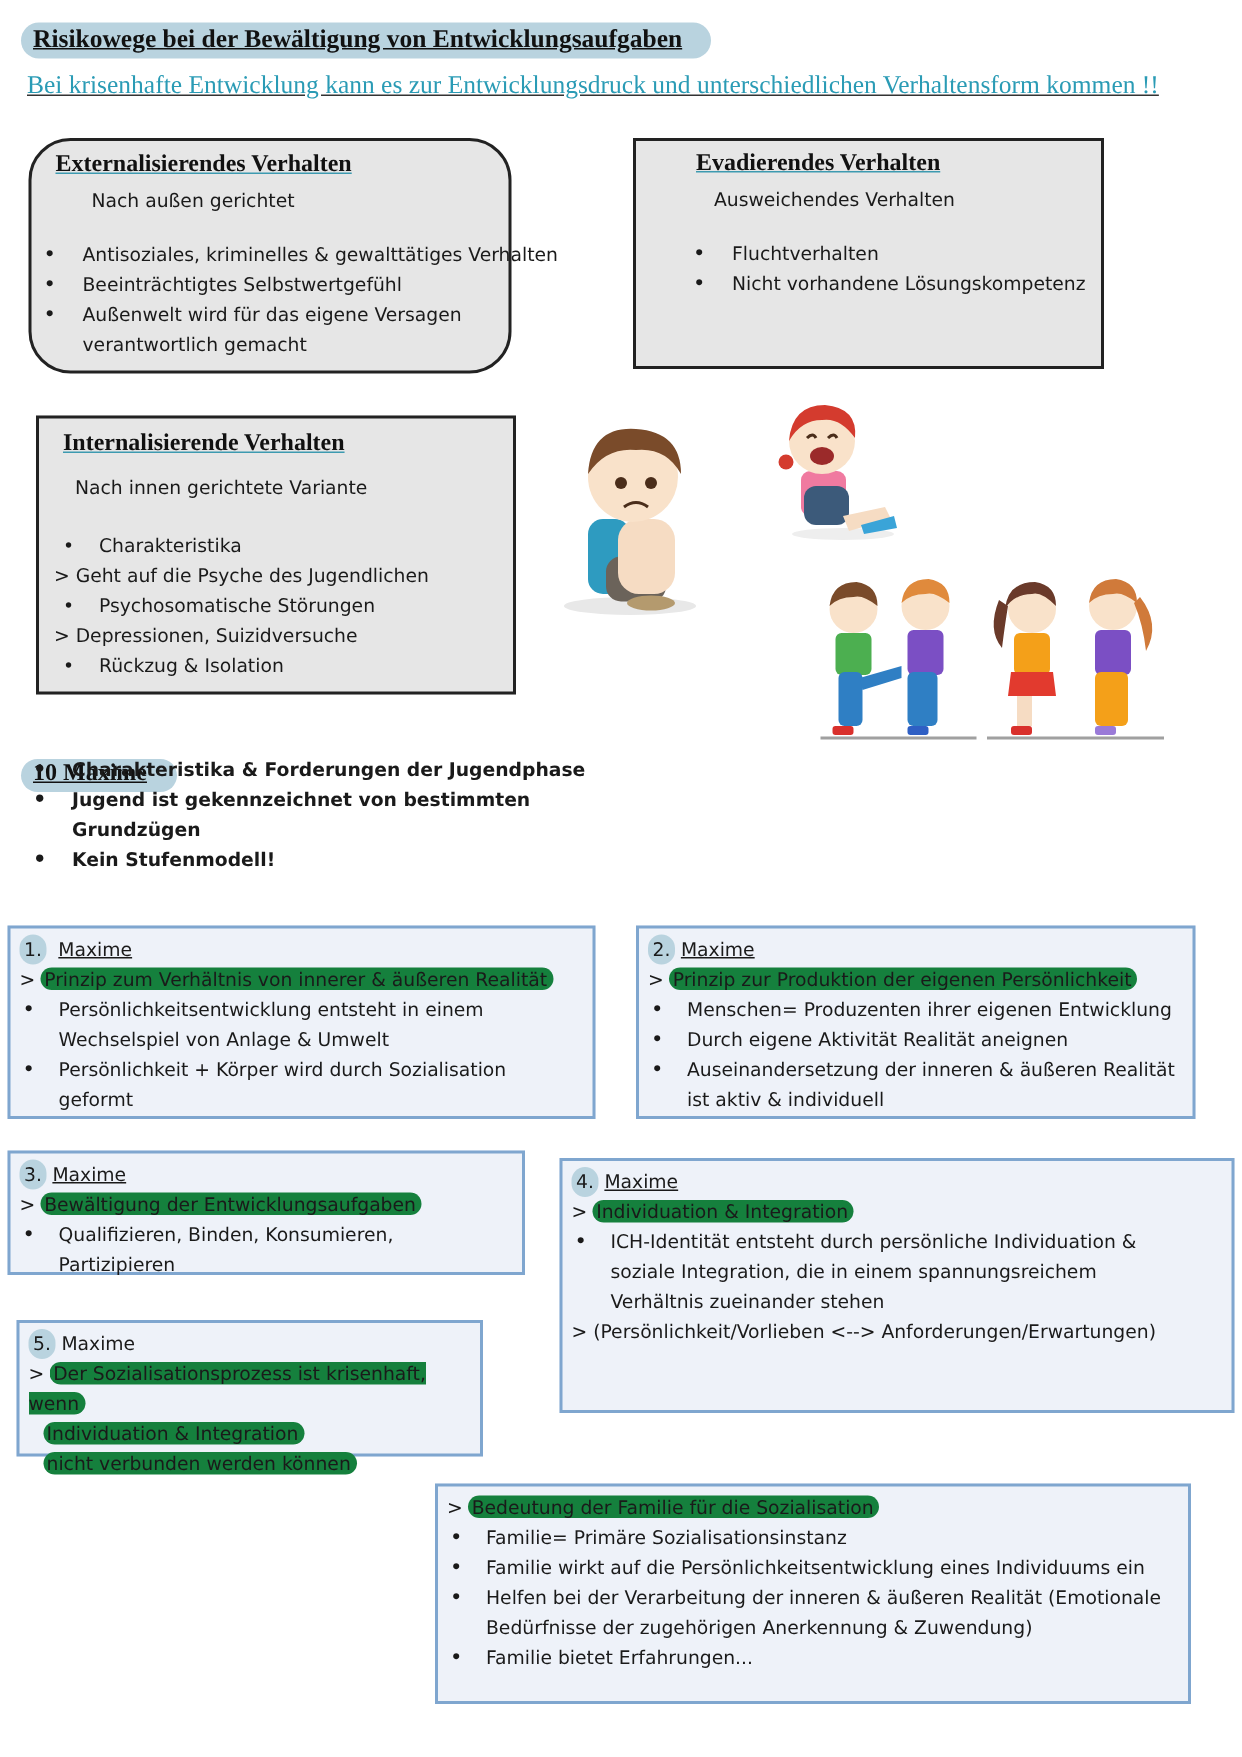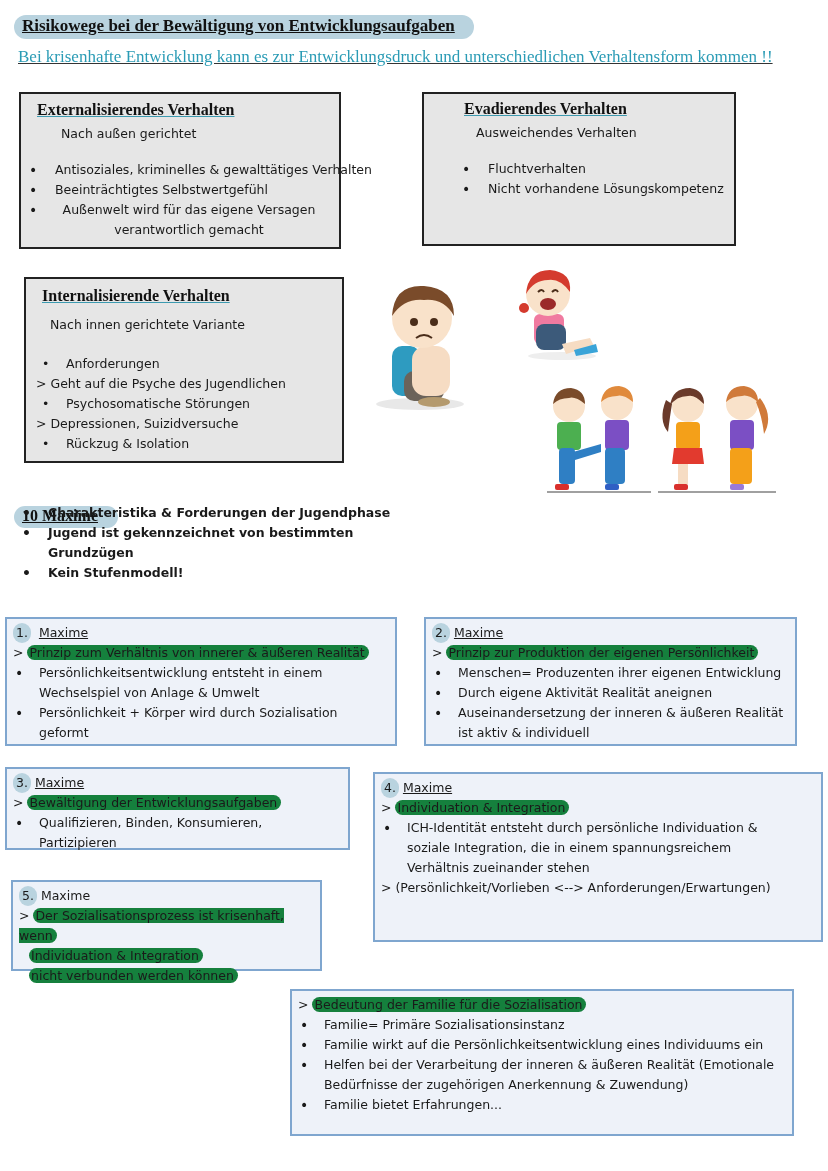--- a/index.html
+++ b/index.html
@@ -67,44 +67,44 @@
   
   .illus { position: absolute; }
 </style>
 </head>
 <body>
 
 <div class="abs title-pill"></div>
 <div class="abs title-text serif">Risikowege bei der Bewältigung von Entwicklungsaufgaben</div>
 <div class="abs subtitle serif">Bei krisenhafte Entwicklung kann es zur Entwicklungsdruck und unterschiedlichen Verhaltensform kommen !!</div>
 
-<div class="gbox" style="left:19px; top:92px; width:322px; height:157px;">
+<div class="gbox" style="left:19px; top:92px; width:322px; height:157px;border-radius:28px;">
   <div class="h serif abs" style="left:16px; top:7px;">Externalisierendes Verhalten</div>
   <div class="sub hand abs" style="left:40px; top:30px;">Nach außen gerichtet</div>
   <ul class="dots hand abs" style="left:0; top:66px; width:362px;">
     <li>Antisoziales, kriminelles &amp; gewalttätiges Verhalten</li>
     <li>Beeinträchtigtes Selbstwertgefühl</li>
-    <li style="padding-right:60px;text-align:center;">Außenwelt wird für das eigene Versagen verantwortlich gemacht</li>
+    <li style="padding-right:60px;">Außenwelt wird für das eigene Versagen verantwortlich gemacht</li>
   </ul>
 </div>
 
 <div class="gbox" style="left:422px; top:92px; width:314px; height:154px;">
   <div class="h serif abs" style="left:40px; top:6px;">Evadierendes Verhalten</div>
   <div class="sub hand abs" style="left:52px; top:29px;">Ausweichendes Verhalten</div>
   <ul class="dots hand abs" style="left:30px; top:65px; width:280px;">
     <li>Fluchtverhalten</li>
     <li>Nicht vorhandene Lösungskompetenz</li>
   </ul>
 </div>
 
 <div class="gbox" style="left:24px; top:277px; width:320px; height:186px;">
   <div class="h serif abs" style="left:16px; top:8px;">Internalisierende Verhalten</div>
   <div class="sub hand abs" style="left:24px; top:36px;">Nach innen gerichtete Variante</div>
   <div class="hand abs" style="left:10px; top:75px; width:306px;">
-    <div style="position:relative; padding-left:30px;"><span style="position:absolute; left:6px;">•</span><span>Anforderungen</span></div>
+    <div style="position:relative; padding-left:30px;"><span style="position:absolute; left:6px;">•</span><span>Charakteristika</span></div>
     <div>&gt; Geht auf die Psyche des Jugendlichen</div>
     <div style="position:relative; padding-left:30px;"><span style="position:absolute; left:6px;">•</span><span>Psychosomatische Störungen</span></div>
     <div>&gt; Depressionen, Suizidversuche</div>
     <div style="position:relative; padding-left:30px;"><span style="position:absolute; left:6px;">•</span><span>Rückzug &amp; Isolation</span></div>
   </div>
 </div>
 
 <svg class="illus" style="left:374px; top:276px;" width="100" height="140" viewBox="0 0 100 140">
   <ellipse cx="46" cy="128" rx="44" ry="6" fill="#e8e8e8"></ellipse>
   <rect x="18" y="70" width="28" height="50" rx="10" fill="#2e9bc0"></rect>

